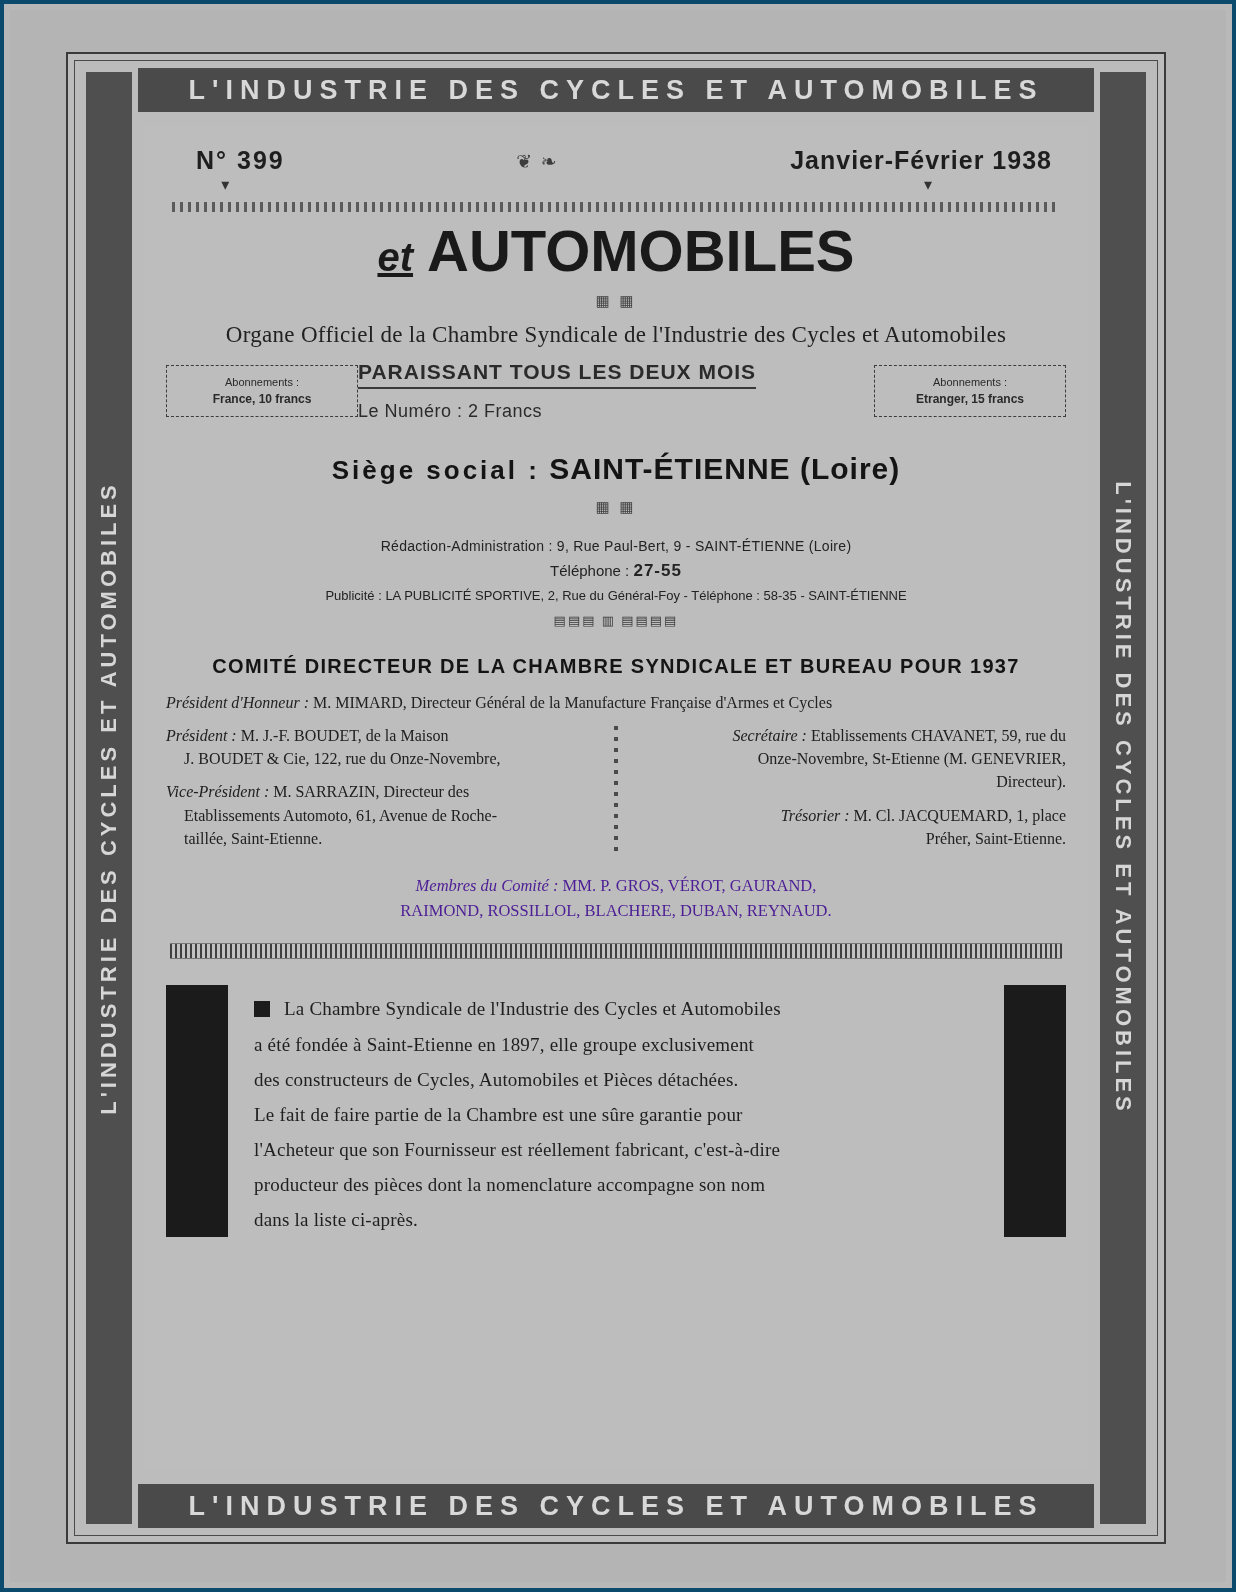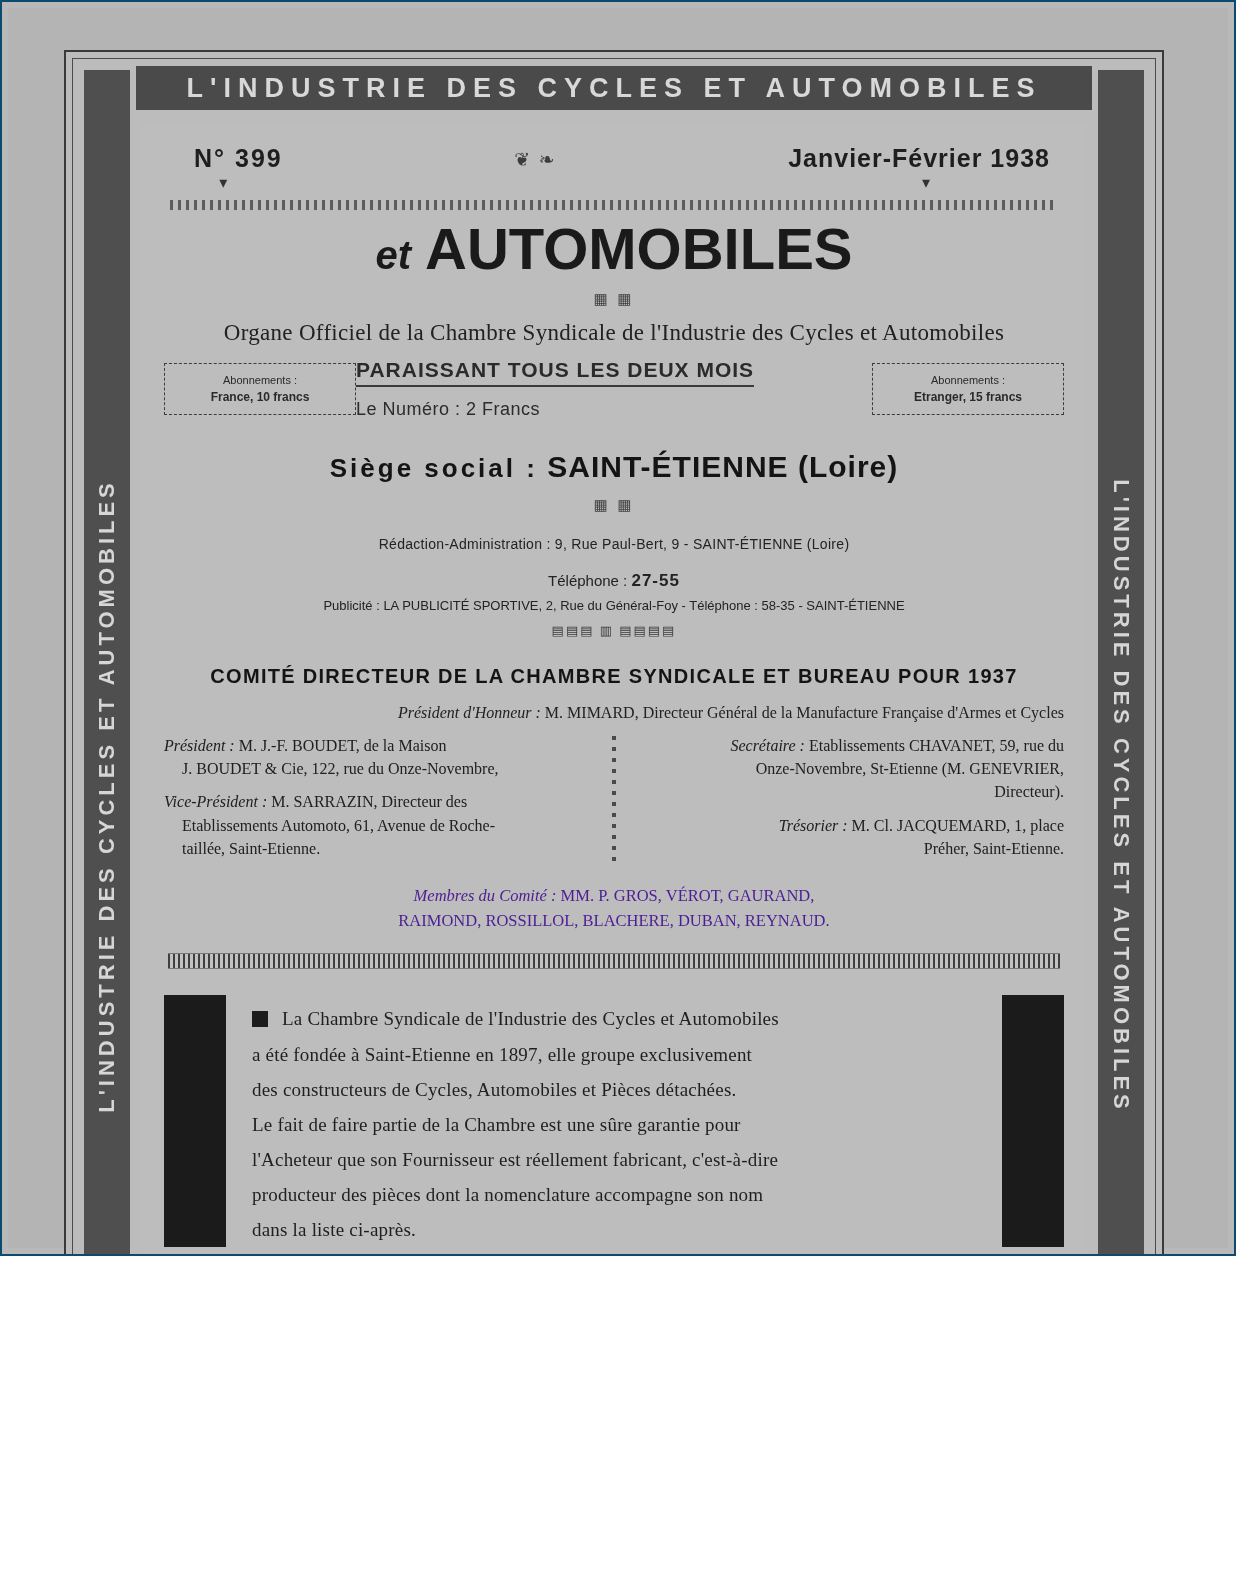--- a/index.html
+++ b/index.html
@@ -1,20 +1,20 @@
 <!DOCTYPE html>
 <html lang="fr"><head>
 <meta charset="utf-8">
 <style>
   html,body{margin:0;padding:0;background:#fff;}
   body{width:1236px;height:1592px;font-family:"Liberation Serif",serif;}
 
   .page{
-    position:relative;width:1236px;height:1256px;box-sizing:border-box;
-    border:2px solid #0c4a6e;background:#b9b9b9;
+    position:relative;width:1236px;height:1592px;box-sizing:border-box;
+    border:4px solid #0c4a6e;background:#b9b9b9;
     overflow:hidden;
   }
   .scan{
     position:absolute;left:6px;top:6px;right:6px;bottom:6px;
     background:#b4b4b4;
     background-image:
       radial-gradient(circle at 12% 22%, rgba(255,255,255,.18) 0 2px, transparent 3px),
       radial-gradient(circle at 63% 71%, rgba(0,0,0,.05) 0 2px, transparent 3px),
       radial-gradient(circle at 85% 38%, rgba(255,255,255,.12) 0 2px, transparent 3px);
   }
@@ -73,21 +73,21 @@
   .masthead{text-align:center;margin-top:10px;}
   .mast1{
     font-family:"Liberation Sans",sans-serif;font-weight:bold;
     font-size:76px;line-height:.95;letter-spacing:-1px;color:#1a1a1a;
   }
   .mast1 .des{font-size:44px;font-weight:bold;}
   .mast2{
     font-family:"Liberation Sans",sans-serif;font-weight:bold;
     font-size:58px;line-height:1;color:#1a1a1a;margin-top:10px;
   }
-  .mast2 .et{font-size:40px;font-style:italic;}
+  .mast2 .et{font-size:40px;font-style:italic;text-decoration:underline;}
   .dots{letter-spacing:3px;font-size:15px;color:#3f3f3f;margin-top:12px;}
 
   .organe{
     text-align:center;font-size:23px;color:#222;margin-top:12px;letter-spacing:.3px;
   }
 
   .sub-row{display:flex;align-items:center;justify-content:space-between;margin-top:12px;}
   .abo{
     border:1px dashed #3c3c3c;padding:8px 10px;text-align:center;
     font-family:"Liberation Sans",sans-serif;font-size:11px;color:#2a2a2a;line-height:1.5;width:170px;
@@ -101,32 +101,32 @@
   .numero{font-family:"Liberation Sans",sans-serif;font-size:18px;color:#2b2b2b;margin-top:12px;letter-spacing:.5px;}
 
   .siege{
     text-align:center;margin-top:30px;
     font-family:"Liberation Sans",sans-serif;font-weight:bold;font-size:30px;letter-spacing:1px;color:#141414;
   }
   .siege .small{font-size:26px;letter-spacing:3px;}
 
   .contact{text-align:center;margin-top:22px;color:#232323;font-family:"Liberation Sans",sans-serif;}
   .contact .l1{font-size:14px;letter-spacing:.3px;}
-  .contact .l2{font-size:15px;margin-top:19px;}
+  .contact .l2{font-size:15px;margin-top:7px;}
   .contact .l2 b{font-size:17px;letter-spacing:1px;}
   .contact .l3{font-size:13px;margin-top:7px;}
 
   .sep-small{text-align:center;margin-top:10px;color:#3a3a3a;font-size:13px;letter-spacing:2px;}
 
   .comite-title{
     margin-top:26px;text-align:center;
     font-family:"Liberation Sans",sans-serif;font-weight:bold;font-size:20px;
     letter-spacing:1.3px;color:#141414;
   }
-  .pres-honneur{text-align:right;margin-top:16px;font-size:16px;color:#222;}
+  .pres-honneur{text-align:left;margin-top:16px;font-size:16px;color:#222;}
   .pres-honneur i{font-style:italic;}
 
   .cols{display:flex;margin-top:12px;position:relative;}
   .col{width:50%;box-sizing:border-box;font-size:16px;color:#202020;line-height:1.45;}
   .col.left{padding-right:30px;}
   .col.right{padding-left:30px;text-align:right;}
   .cols:before{
     content:"";position:absolute;left:50%;top:2px;bottom:2px;width:4px;margin-left:-2px;
     background:repeating-linear-gradient(180deg,#4a4a4a 0 4px,transparent 4px 11px);
   }

